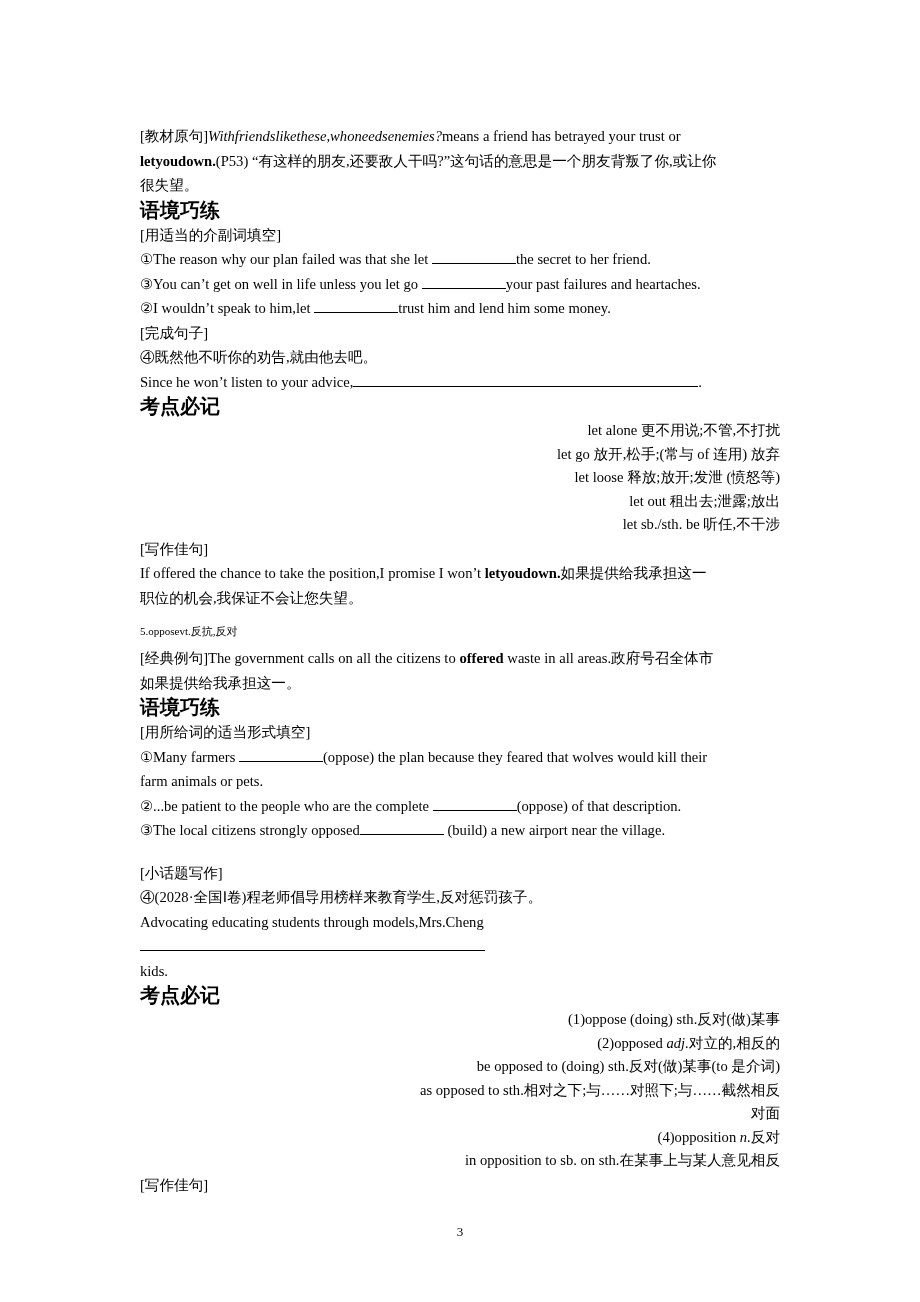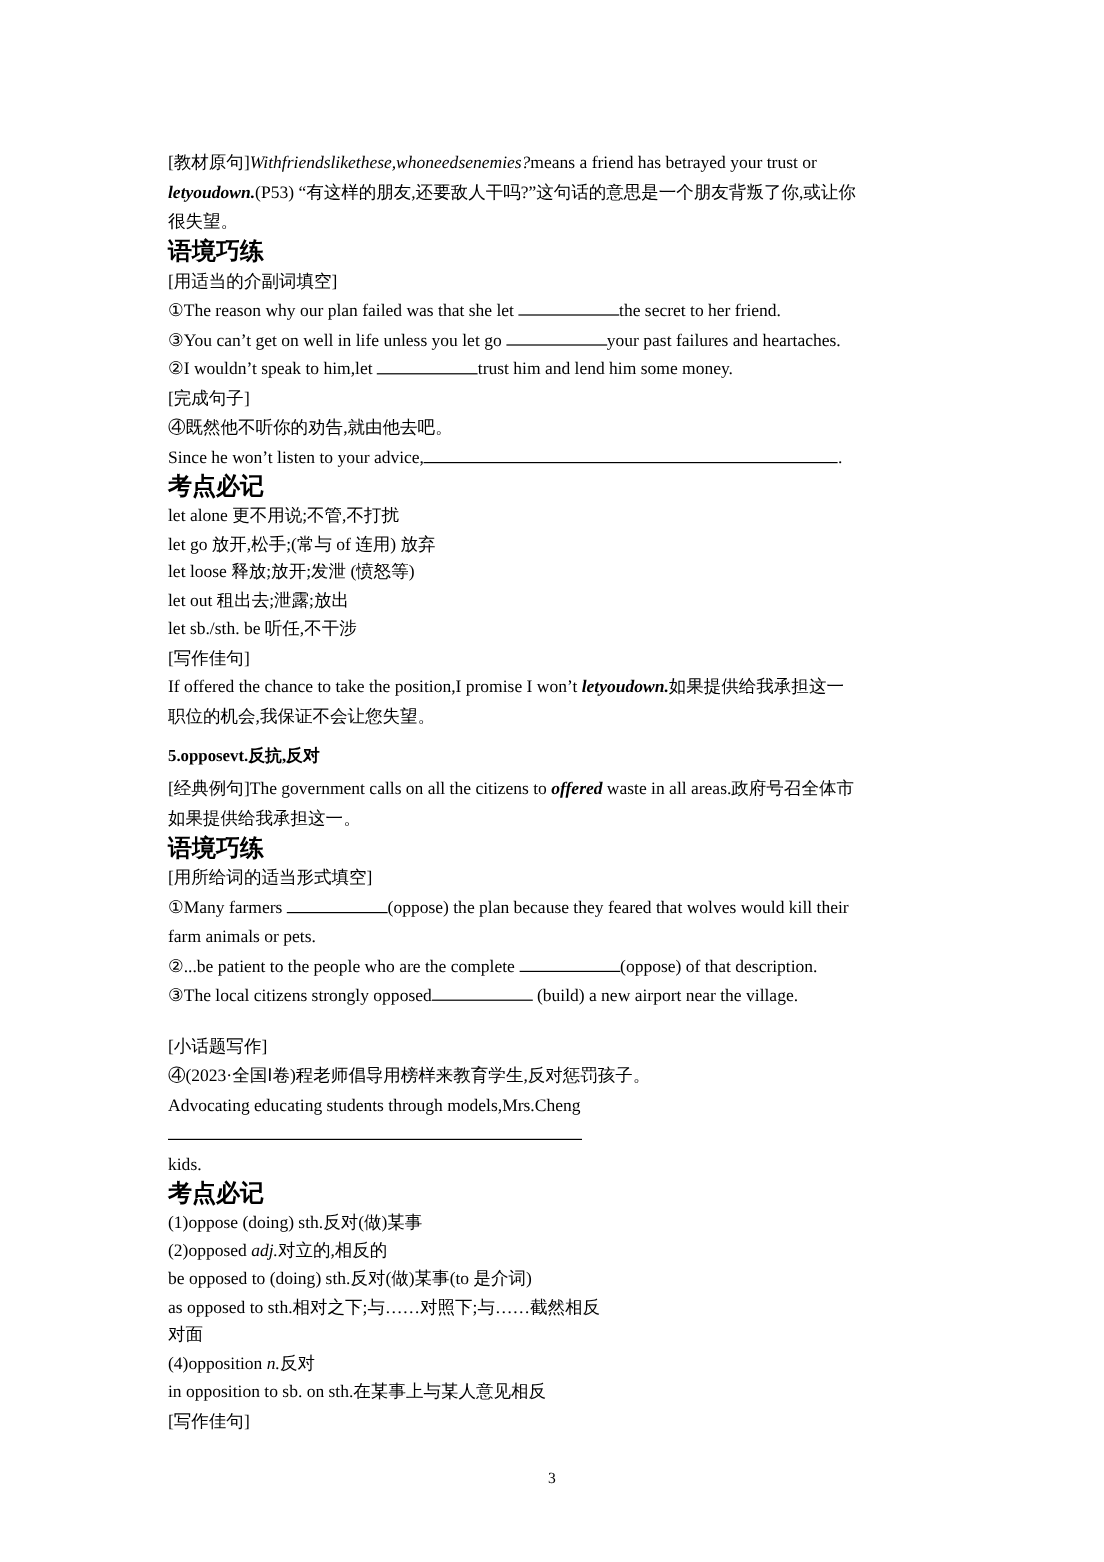--- a/index.html
+++ b/index.html
@@ -26,31 +26,32 @@
     width: 640px;
   }
   .line {
     font-size: 14.6px;
     line-height: 24.5px;
     text-align: left;
     white-space: normal;
   }
   .tight {
     line-height: 23.5px;
+    text-align: right;
   }
-  .bold { font-weight: bold; font-style: italic; }
+  .bold { font-weight: bold; }
   .italic { font-style: italic; }
   .heading-cn {
     font-weight: bold;
     font-size: 20px;
     line-height: 25px;
   }
   .entry-title {
-    font-weight: bold;
-    font-size: 14px;
+    font-weight: normal;
+    font-size: 11px;
     line-height: 30px;
     padding-top: 6px;
   }
   .blank {
     display: inline-block;
     border-bottom: 1px solid #000;
     height: 12px;
     vertical-align: baseline;
   }
   .b-med { width: 84px; }
@@ -134,21 +135,21 @@
     <div class="line">
       <span>②...be patient to the people who are the complete </span><span class="blank b-med"></span><span>(oppose) of that description.</span>
     </div>
     <div class="line">
       <span>③The local citizens strongly opposed</span><span class="blank b-med"></span><span> (build) a new airport near the village.</span>
     </div>
 
     <div class="gap-md"></div>
 
     <div class="line">[小话题写作]</div>
-    <div class="line">④(2023·全国Ⅰ卷)程老师倡导用榜样来教育学生,反对惩罚孩子。</div>
+    <div class="line">④(2028·全国Ⅰ卷)程老师倡导用榜样来教育学生,反对惩罚孩子。</div>
     <div class="line">
       <span>Advocating educating students through models,Mrs.Cheng</span><span class="blank b-xlong"></span>
     </div>
     <div class="line">kids.</div>
 
     <div class="heading-cn">考点必记</div>
 
     <div class="line tight">
       <span>(1)oppose (doing) sth.反对(做)某事</span>
     </div>

